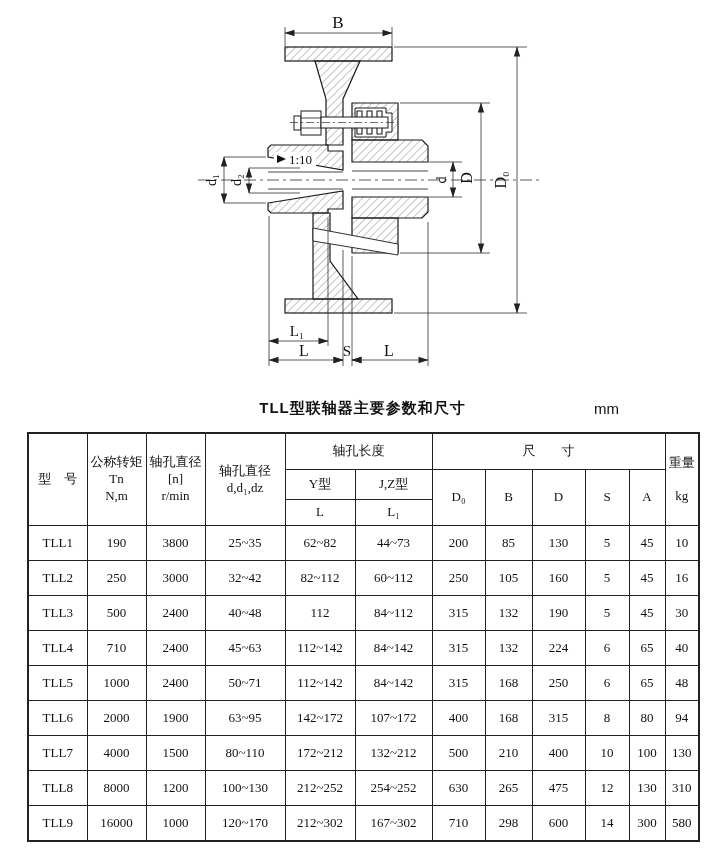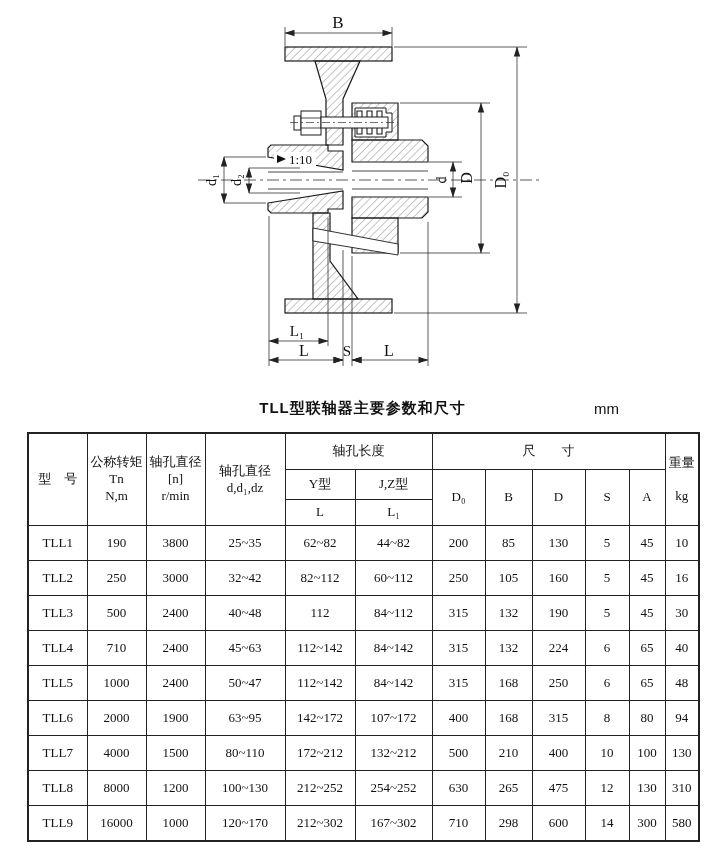--- a/index.html
+++ b/index.html
@@ -227,21 +227,21 @@
       <th>L₁</th>
     </tr>
   </thead>
   <tbody>
       <tr>
         <td>TLL1</td>
         <td>190</td>
         <td>3800</td>
         <td>25~35</td>
         <td>62~82</td>
-        <td>44~82</td>
+        <td>44~73</td>
         <td>200</td>
         <td>85</td>
         <td>130</td>
         <td>5</td>
         <td>45</td>
         <td>10</td>
       </tr>
       <tr>
         <td>TLL2</td>
         <td>250</td>
@@ -281,21 +281,21 @@
         <td>132</td>
         <td>224</td>
         <td>6</td>
         <td>65</td>
         <td>40</td>
       </tr>
       <tr>
         <td>TLL5</td>
         <td>1000</td>
         <td>2400</td>
-        <td>50~47</td>
+        <td>50~71</td>
         <td>112~142</td>
         <td>84~142</td>
         <td>315</td>
         <td>168</td>
         <td>250</td>
         <td>6</td>
         <td>65</td>
         <td>48</td>
       </tr>
       <tr>

